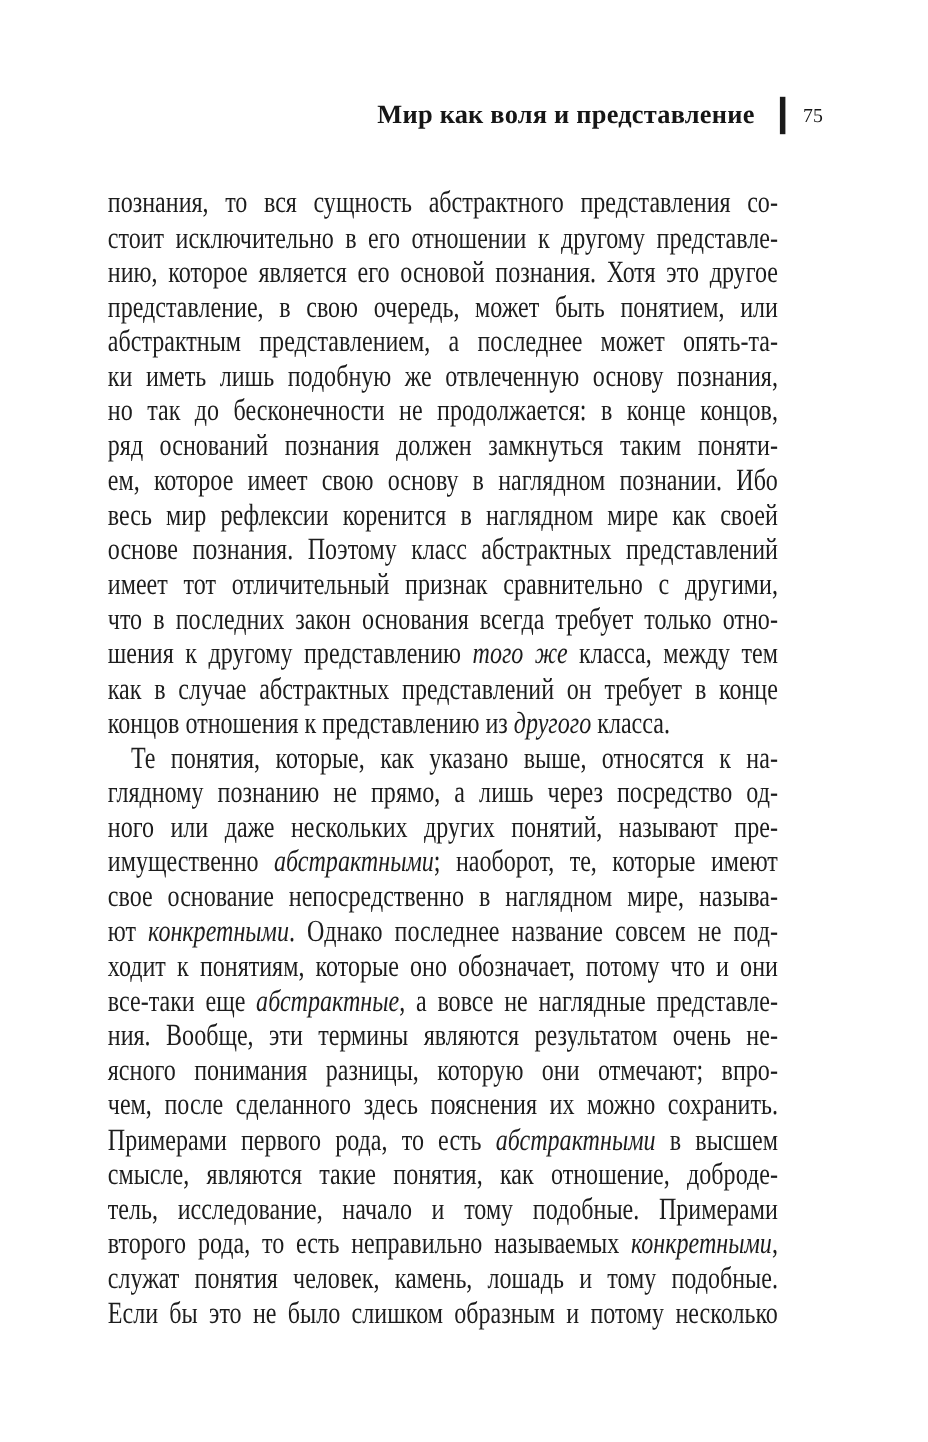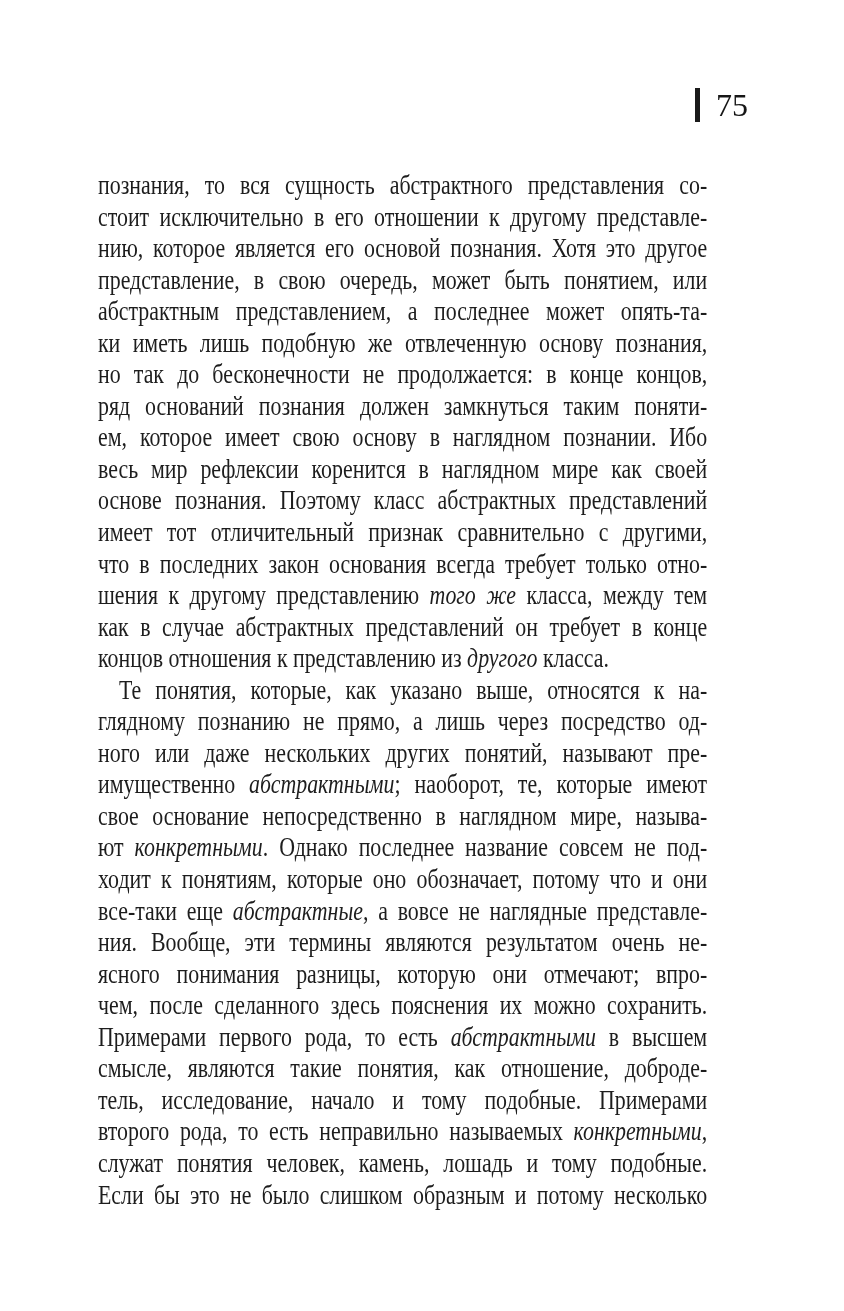--- a/index.html
+++ b/index.html
@@ -34,21 +34,21 @@
     white-space: nowrap;
   }
   .header-rule {
     width: 5px;
     height: 34px;
     background: #1a1a1a;
     margin-left: 23px;
     margin-right: 16px;
   }
   .page-number {
-    font-size: 32px;
+    font-size: 18px;
     font-weight: 400;
     color: #161616;
   }
 
   
   .page-text {
     position: absolute;
     left: 98px;
     top: 169px;
     width: 780px;
@@ -70,20 +70,21 @@
   .line.no-stretch { text-align-last: left; }
   .line.indent { text-indent: 27px; }
   .it { font-style: italic; }
 </style>
 </head>
 <body>
 
 <div class="page">
 
   <div class="running-header">
+    <span class="running-title">Мир  как воля  и представление</span>
     <span class="header-rule"></span>
     <span class="page-number">75</span>
   </div>
 
   <div class="page-text">
       <div class="paragraph">
         <div class="line"><span>познания, то вся сущность абстрактного представления со-</span></div>
         <div class="line"><span>стоит исключительно в его отношении к другому представле-</span></div>
         <div class="line"><span>нию, которое является его основой познания. Хотя это другое</span></div>
         <div class="line"><span>представление, в свою очередь, может быть понятием, или</span></div>

